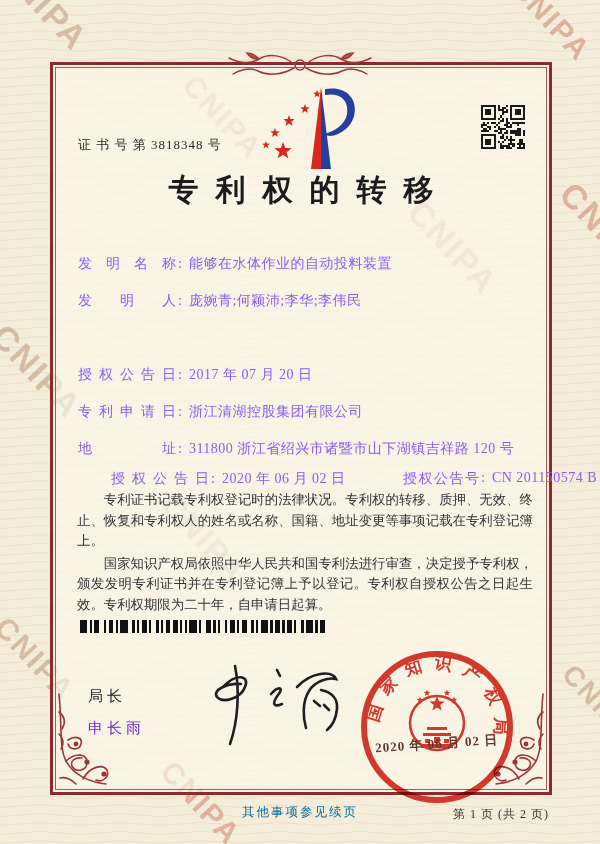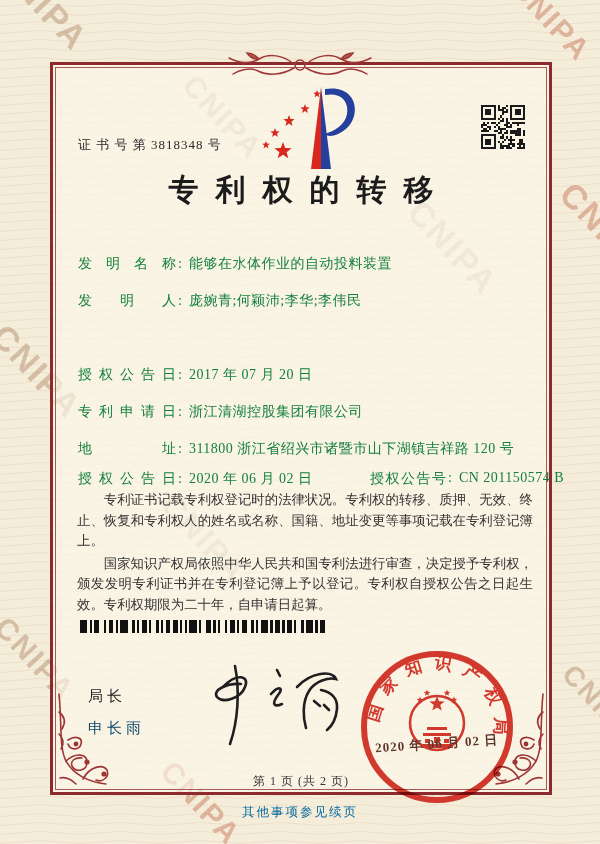--- a/index.html
+++ b/index.html
@@ -16,43 +16,43 @@
   .cert{position:absolute;left:50px;top:62px;width:502px;height:733px;z-index:2;
         box-sizing:border-box;border:3px solid #8c2a2d;background:rgba(253,248,236,0.62);}
   .cert::before{content:"";position:absolute;inset:2px;border:1px solid #a85a58;pointer-events:none;}
 
   .cert-no{position:absolute;left:25px;top:31px;font-size:13px;letter-spacing:1px;color:#2b2b2b;margin-top:40px;}
   .logo-svg{position:absolute;left:200px;top:18px;}
   .qr{position:absolute;left:428px;top:40px;}
   .title{position:absolute;left:0;right:0;top:105px;text-align:center;font-size:30px;
          font-weight:700;letter-spacing:17px;text-indent:17px;color:#1b1b1b;}
 
-  .frow{position:absolute;left:25px;right:20px;height:22px;font-size:14px;color:#15803d;white-space:nowrap;}
+  .frow{position:absolute;left:25px;right:20px;height:22px;font-size:14px;color:#8b5cf6;white-space:nowrap;}
   .flabel{display:inline-block;width:98px;text-align:justify;text-align-last:justify;vertical-align:top;}
   .colon{margin:0 7px 0 2px;}
   .fval{letter-spacing:0.5px;}
   .grant-right{position:absolute;left:292px;top:0;white-space:nowrap;}
   .grant-right .flabel{width:76px;}
 
   .paras{position:absolute;left:24px;top:425px;width:456px;font-size:13.4px;line-height:20.6px;
          color:#333;text-align:justify;}
   .paras p{margin:0;text-indent:2em;}
   .paras p+p{margin-top:2px;}
 
   .barcode{position:absolute;left:27px;top:555px;height:13px;display:flex;align-items:stretch;}
   .barcode div{height:13px;}
   .bar{background:#111;}
 
   .signer-title{position:absolute;left:35px;top:622px;font-size:15px;letter-spacing:4px;color:#222;}
-  .signer-name{position:absolute;left:35px;top:654px;font-size:15px;letter-spacing:4px;color:#0c4a6e;}
+  .signer-name{position:absolute;left:35px;top:654px;font-size:15px;letter-spacing:4px;color:#6d28d9;}
   .signature-svg{position:absolute;left:140px;top:592px;}
 
   .seal-svg{position:absolute;left:304px;top:582px;mix-blend-mode:multiply;opacity:0.93;}
 
-  .page-no{position:absolute;left:0;right:0;top:708px;text-align:center;font-size:12px;
+  .page-no{position:absolute;left:0;right:0;top:741px;text-align:right;font-size:12px;
            letter-spacing:1px;color:#333;}
 
   .corner{position:absolute;bottom:3px;}
   .corner-left{left:3px;}
   .corner-right{right:3px;transform:scaleX(-1);}
   .top-ornament{position:absolute;left:225px;top:52px;z-index:3;}
 
   .footer-note{position:absolute;left:0;right:0;top:804px;z-index:2;text-align:center;
                font-size:12.5px;letter-spacing:2px;color:#0369a1;}
 </style>
@@ -438,21 +438,21 @@
     </div>
     <div class="frow" style="top:301px;">
       <span class="flabel">授权公告日</span><span class="colon">:</span><span class="fval">2017 年 07 月 20 日</span>
     </div>
     <div class="frow" style="top:338px;">
       <span class="flabel">专利申请日</span><span class="colon">:</span><span class="fval">浙江清湖控股集团有限公司</span>
     </div>
     <div class="frow" style="top:375px;">
       <span class="flabel">地址</span><span class="colon">:</span><span class="fval">311800 浙江省绍兴市诸暨市山下湖镇吉祥路 120 号</span>
     </div>
-    <div class="frow" style="top:405px;">
+    <div class="frow" style="top:405px;margin-left:33px;">
       <span><span class="flabel">授权公告日</span><span class="colon">:</span><span class="fval">2020 年 06 月 02 日</span></span>
       <span class="grant-right"><span class="flabel">授权公告号</span><span class="colon">:</span><span class="fval">CN 201150574 B</span></span>
     </div>
 
     <div class="paras">
       <p>专利证书记载专利权登记时的法律状况。专利权的转移、质押、无效、终止、恢复和专利权人的姓名或名称、国籍、地址变更等事项记载在专利登记簿上。</p>
       <p>国家知识产权局依照中华人民共和国专利法进行审查，决定授予专利权，颁发发明专利证书并在专利登记簿上予以登记。专利权自授权公告之日起生效。专利权期限为二十年，自申请日起算。</p>
     </div>
 
     <div class="barcode" id="barcode">

